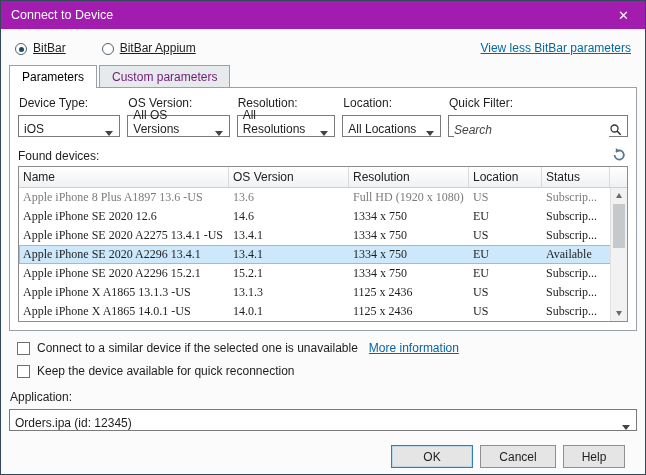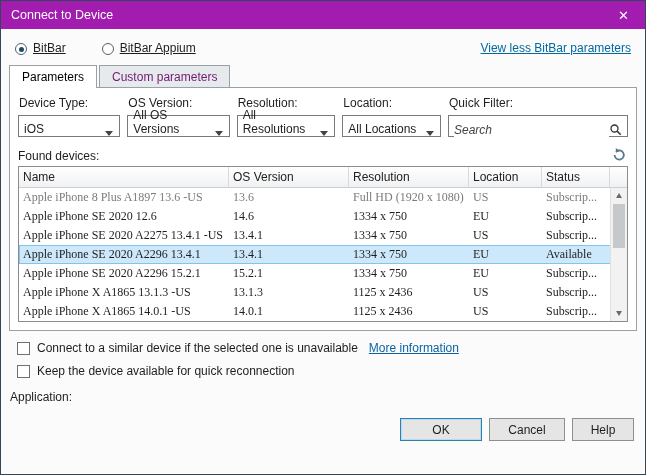--- a/index.html
+++ b/index.html
@@ -84,21 +84,21 @@
   .checks { margin: 10px 8px 0; text-align: right; }
   .check-row { display: flex; align-items: center; gap: 7px; margin-bottom: 9px; }
   .checkbox { width: 13px; height: 13px; border: 1px solid #707070; background: #fff; flex: none; }
   .inline-link { color: #0a64a4; text-decoration: underline; margin-left: 4px; }
 
   
   .app-section { margin: 12px 0 0; }
   .app-section .app-label { margin: 0 1px 5px; display:block; }
 
   
-  .btn-row { display: flex; justify-content: flex-end; gap: 7px; margin: 14px 3px 0; }
+  .btn-row { display: flex; justify-content: flex-end; gap: 7px; margin: 14px 12px 0; }
   .btn { height: 23px; background: #e5e5e5; border: 1px solid #8f8f8f; font: inherit; color: #1e1e1e; }
   .btn.default { border: 1px solid #2d7fb5; box-shadow: inset 0 0 0 1px #bcd9ec; }
   .btn-ok { width: 82px; } .btn-cancel { width: 76px; } .btn-help { width: 62px; }
 
   .icon-svg { display: inline-block; vertical-align: middle; }
 </style>
 </head>
 <body>
 
 <div class="dialog">
@@ -262,20 +262,24 @@
         <a class="inline-link" href="#">More information</a>
       </div>
       <div class="check-row">
         <span class="checkbox"></span>
         <span>Keep the device available for quick reconnection</span>
       </div>
     </div>
 
     <div class="app-section">
       <label class="app-label">Application:</label>
+      <div class="combo">
+        <span>Orders.ipa (id: 12345)</span>
+        <span class="combo-arrow"></span>
+      </div>
     </div>
 
     <div class="btn-row">
       <button class="btn default btn-ok">OK</button>
       <button class="btn btn-cancel">Cancel</button>
       <button class="btn btn-help">Help</button>
     </div>
 
   </div>
 </div>

